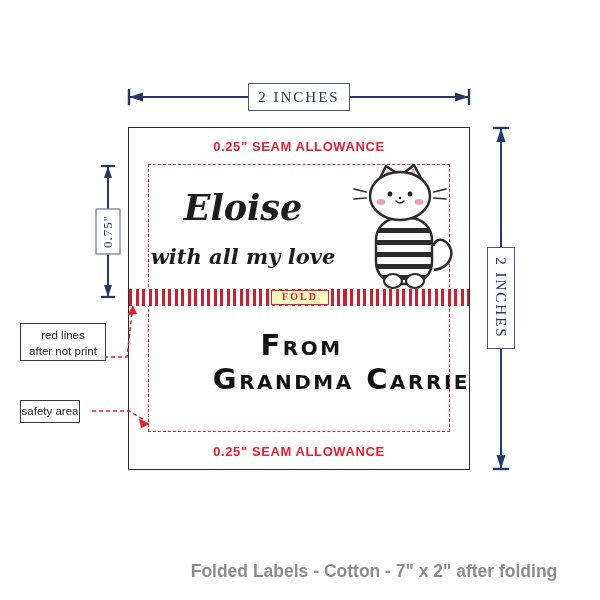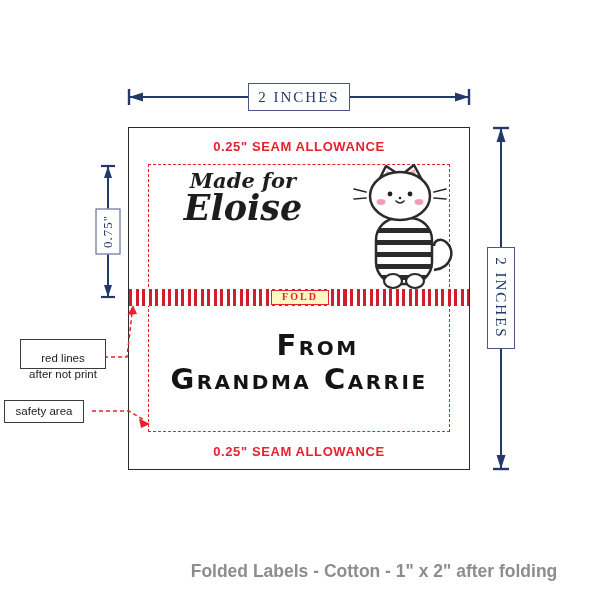--- a/index.html
+++ b/index.html
@@ -56,30 +56,30 @@
     letter-spacing: 2px; text-align: center; line-height: 11px;
     font-family: "Liberation Serif", serif;
   }
 
   
   .fun-text {
     font-family: "DejaVu Sans", sans-serif; font-variant: small-caps;
     font-weight: 700; color: #141414; text-align: center;
     letter-spacing: 2.5px; z-index: 2;
   }
-  .from-word { left: 140px; top: 328px; width: 342px; font-size: 29px; padding-left: 13px; }
-  .from-name { left: 128px; top: 362px; width: 342px; font-size: 29px; }
+  .from-word { left: 124px; top: 328px; width: 342px; font-size: 29px; padding-left: 13px; }
+  .from-name { left: 128px; top: 362px; width: 342px; font-size: 29px; text-align: right; }
 
   
   .callout {
     background: #ffffff; border: 1px solid #3a3a3a; color: #222222;
     font-size: 11.5px; text-align: center; z-index: 5;
   }
-  .callout-1 { left: 20px; top: 339px; width: 86px; height: 30px; padding-top: 11px; line-height: 1.35; }
-  .callout-2 { left: 4px; top: 400px; width: 80px; height: 23px; line-height: 21px; }
+  .callout-1 { left: 20px; top: 323px; width: 86px; height: 38px; padding-top: 4px; line-height: 1.35; }
+  .callout-2 { left: 20px; top: 400px; width: 60px; height: 23px; line-height: 21px; }
 
   
   .dim-label {
     background: #ffffff; border: 1px solid #4a5983; color: #24396b;
     font-family: "Liberation Serif", serif; font-size: 15px;
     letter-spacing: 2px; text-align: center; line-height: 26px; z-index: 5;
   }
   .dim-top   { left: 248px; top: 83px;  width: 102px; height: 28px; }
   .dim-right { left: 450px; top: 284px; width: 102px; height: 28px; transform: rotate(90deg); }
   .dim-left  { left: 85px;  top: 219px; width: 46px;  height: 25px;
@@ -98,22 +98,22 @@
 <body>
 
 <div class="page">
 
   <div class="abs label-square"></div>
   <div class="abs safety-rect"></div>
 
   <div class="abs seam seam-top">0.25" SEAM ALLOWANCE</div>
   <div class="abs seam seam-bottom">0.25" SEAM ALLOWANCE</div>
 
-  <div class="abs script made-for">Made for</div>
   <div class="abs script big-name">Eloise</div>
+  <div class="abs script tagline">with all my love</div>
 
   <svg class="abs cat-svg" viewBox="0 0 112 130">
     <defs>
       <clipPath id="bodyclip">
           <rect x="28" y="56" width="56" height="66" rx="22"></rect>
         </clipPath>
     </defs>
 
     <path d="M86,108 C104,106 108,88 98,80 C92,75 86,79 86,84" fill="#ffffff" stroke="#2b2b2b" stroke-width="2.5"></path>
 
@@ -190,15 +190,15 @@
   <div class="abs dim-label dim-top">2 INCHES</div>
   <div class="abs dim-label dim-right">2 INCHES</div>
   <div class="abs dim-label dim-left">0.75"</div>
 
   <div class="abs callout callout-1">
     <div>red lines</div>
     <div>after not print</div>
   </div>
   <div class="abs callout callout-2">safety area</div>
 
-  <div class="abs caption">Folded Labels - Cotton - 1" x 2" after folding</div>
+  <div class="abs caption">Folded Labels - Cotton - 7" x 2" after folding</div>
 
 </div>
 
 </body></html>

